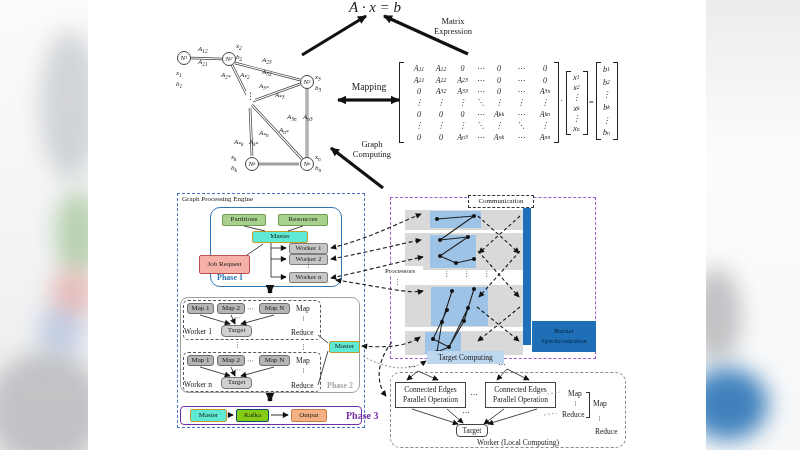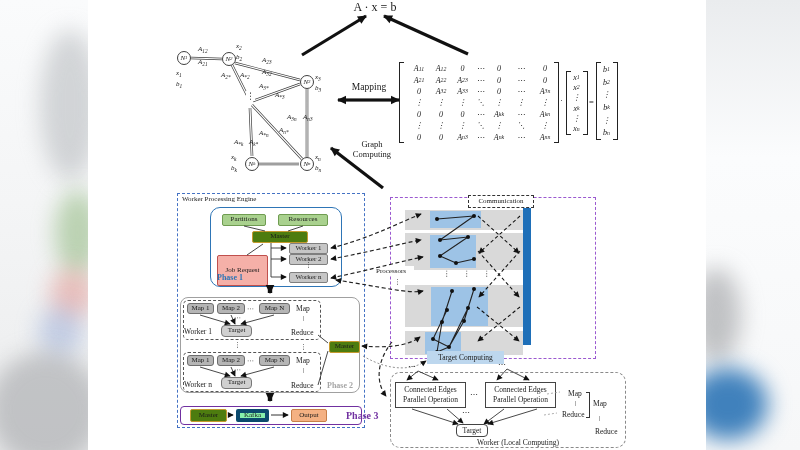--- a/index.html
+++ b/index.html
@@ -11,25 +11,25 @@
 sub{line-height:0;font-size:5.4px}
 i{font-style:italic}
 
 #lstrip,#rstrip{position:absolute;top:0;height:450px;overflow:hidden}
 #lstrip{left:0;width:88px;background:linear-gradient(180deg,#fafbfc,#f4f5f6 45%,#ebeced)}
 #rstrip{left:706px;width:94px;background:linear-gradient(180deg,#eaecee,#fbfcfd 35%,#f6f7f8)}
 .blob{position:absolute;border-radius:50%;filter:blur(11px)}
 .cbox{position:absolute;display:flex;align-items:center;justify-content:center;
   text-align:center;font-size:7px;line-height:1.1;border-radius:2px;white-space:nowrap}
 .gbox{background:#a9d18e;border:1px solid #6f9c51}
-.ybox{background:#4d7c0f;border:1px solid #c59a2f}
+.ybox{background:#5eead4;border:1px solid #c59a2f}
 .rbox{background:#f5b0a8;border:1px solid #c0504d}
 .wbox{background:#c6c6c6;border:1px solid #7f7f7f}
 .mapbox{background:#b5b5b5;border:1px solid #6e6e6e;border-radius:3px}
-.kbox{background:#86efac;border:4px solid #0c4a6e}
+.kbox{background:#84cc16;border:1px solid #0c4a6e}
 .obox{background:#f4b183;border:1px solid #c77f4a}
 .tbox{background:#d0d0d0;border:1px solid #777;border-radius:4px}
 
 .node{position:absolute;width:14px;height:14px;border:1px solid #3f3f3f;border-radius:50%;
   background:#fff;display:flex;align-items:center;justify-content:center;
   font-size:7px;font-style:italic;z-index:4}
 .node sub{font-size:5px}
 .nl{position:absolute;font-size:7px;font-style:italic;line-height:1.5}
 .el{position:absolute;font-size:7px;font-style:italic;white-space:nowrap;z-index:4}
 .el sub{font-size:5.2px}
@@ -58,21 +58,22 @@
     <div class="blob" style="left:55px;top:190px;width:45px;height:85px;background:rgba(130,175,110,.5)"></div>
     <div class="blob" style="left:50px;top:268px;width:45px;height:50px;background:rgba(225,130,125,.45)"></div>
     <div class="blob" style="left:38px;top:306px;width:45px;height:50px;background:rgba(130,155,210,.4)"></div>
     <div class="blob" style="left:-12px;top:352px;width:115px;height:115px;background:rgba(150,152,155,.5)"></div>
   </div>
   <div id="rstrip">
     <div class="blob" style="left:-15px;top:268px;width:50px;height:95px;background:rgba(138,140,144,.5)"></div>
     <div class="blob" style="left:-18px;top:368px;width:80px;height:72px;background:rgba(32,108,178,.85)"></div>
   </div>
 
-  <div class="abs ctr" style="left:345px;top:0px;width:60px;height:14px;font-size:12px;">A · x = b</div>
+  <div class="abs ctr" style="left:345px;top:0px;width:60px;height:14px;font-size:15px;font-style:italic">A · x = b</div>
+  <div class="abs ctr" style="left:423px;top:14px;width:60px;height:24px;font-size:8.5px;line-height:1.2">Matrix Expression</div>
   <div class="abs ctr" style="left:332px;top:81px;width:74px;height:12px;font-size:9.5px">Mapping</div>
   <div class="abs ctr" style="left:346px;top:137px;width:52px;height:24px;font-size:8.5px;line-height:1.2">Graph Computing</div>
 
   <div class="node" style="left:177px;top:51px">
       <i>N</i>
       <sub>1</sub>
     </div>
   <div class="node" style="left:222px;top:52px">
       <i>N</i>
       <sub>2</sub>
@@ -380,27 +381,27 @@
         <sub></sub>
       </span>
     <span>
         <i>b</i>
         <sub>n</sub>
       </span>
   </div>
   <div class="brr" style="left:613px;top:62px;height:78px"></div>
 
   <div class="abs dashedbl" style="left:177px;top:193px;width:188px;height:235px"></div>
-  <div class="abs" style="left:182px;top:195px;font-size:7px">Worker Processing Engine</div>
+  <div class="abs" style="left:182px;top:195px;font-size:7px">Graph Processing Engine</div>
 
   <div class="abs" style="left:210px;top:207px;width:132px;height:80px;border:1.4px solid #2e75b6;border-radius:10px"></div>
   <div class="cbox gbox" style="left:222px;top:214px;width:44px;height:12px">Partitions</div>
   <div class="cbox gbox" style="left:278px;top:214px;width:50px;height:12px">Resources</div>
   <div class="cbox ybox" style="left:252px;top:231px;width:56px;height:12px">Master</div>
-  <div class="cbox rbox" style="left:217px;top:255px;width:51px;height:31px">Job Request</div>
+  <div class="cbox rbox" style="left:199px;top:255px;width:51px;height:19px">Job Request</div>
   <div class="cbox wbox" style="left:289px;top:243px;width:39px;height:11px">Worker 1</div>
   <div class="cbox wbox" style="left:289px;top:254px;width:39px;height:11px">Worker 2</div>
   <div class="cbox wbox" style="left:289px;top:272px;width:39px;height:11px">Worker n</div>
   <div class="abs" style="left:305px;top:261px;font-size:7px">⋮</div>
   <div class="abs ph1" style="left:217px;top:273px;font-size:8px">Phase 1</div>
 
   <div class="abs" style="left:180px;top:297px;width:180px;height:96px;border:1.3px solid #a0a0a0;border-radius:8px;background:#fff"></div>
   <div class="abs inner-dash" style="left:183px;top:300px;width:138px;height:40px"></div>
   <div class="cbox mapbox" style="left:187px;top:303px;width:27px;height:11px">Map 1</div>
   <div class="cbox mapbox" style="left:217px;top:303px;width:28px;height:11px">Map 2</div>
@@ -441,22 +442,23 @@
   <div class="abs" style="left:405px;top:285px;width:118px;height:42px;background:#d9d9d9"></div>
   <div class="abs" style="left:405px;top:331px;width:118px;height:24px;background:#d9d9d9"></div>
 
   <div class="abs" style="left:430px;top:211px;width:51px;height:17px;background:#9dc3e6"></div>
   <div class="abs" style="left:430px;top:235px;width:46px;height:33px;background:#9dc3e6"></div>
   <div class="abs" style="left:431px;top:287px;width:57px;height:39px;background:#9dc3e6"></div>
   <div class="abs" style="left:425px;top:332px;width:36px;height:22px;background:#9dc3e6"></div>
 
   <div class="abs" style="left:523px;top:205px;width:8px;height:140px;background:#1e6fb8"></div>
   <div class="cbox" style="left:468px;top:195px;width:66px;height:13px;background:#fff;border:1px dashed #333;border-radius:0">Communication</div>
+  <div class="abs ctr" style="left:532px;top:321px;width:64px;height:31px;background:#1e6fb8;color:#06233d;font-size:7px;line-height:1.3">Barrier Synchronization</div>
   <div class="abs ctr" style="left:427px;top:351px;width:77px;height:13px;background:#bdd7ee;font-size:7.5px;z-index:3">Target Computing</div>
-  <div class="abs ctr" style="left:368px;top:266px;width:46px;height:10px;font-size:7px;background:#fff">Processors</div>
+  <div class="abs ctr" style="left:377px;top:266px;width:46px;height:10px;font-size:7px;background:#fff">Processors</div>
   <div class="abs" style="left:394px;top:278px;font-size:7px">⋮</div>
   <div class="abs" style="left:443px;top:269px;font-size:7.5px">⋮</div>
   <div class="abs" style="left:463px;top:269px;font-size:7.5px">⋮</div>
   <div class="abs" style="left:483px;top:269px;font-size:7.5px">⋮</div>
 
   <div class="abs dashedgr" style="left:390px;top:372px;width:236px;height:76px;background:#fff"></div>
   <div class="abs" style="left:408px;top:362px;font-size:8px;z-index:3">⋯</div>
   <div class="abs" style="left:498px;top:360px;font-size:8px;z-index:3">⋯</div>
   <div class="abs ctr" style="left:395px;top:382px;width:71px;height:26px;border:1px solid #444;background:#fff;font-size:7.5px;line-height:1.35">Connected Edges Parallel Operation</div>
   <div class="abs ctr" style="left:485px;top:382px;width:71px;height:26px;border:1px solid #444;background:#fff;font-size:7.5px;line-height:1.35">Connected Edges Parallel Operation</div>

